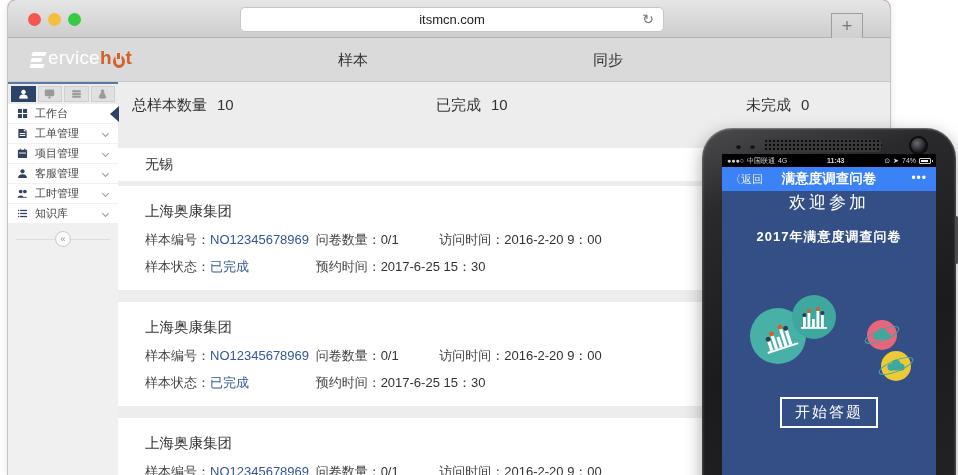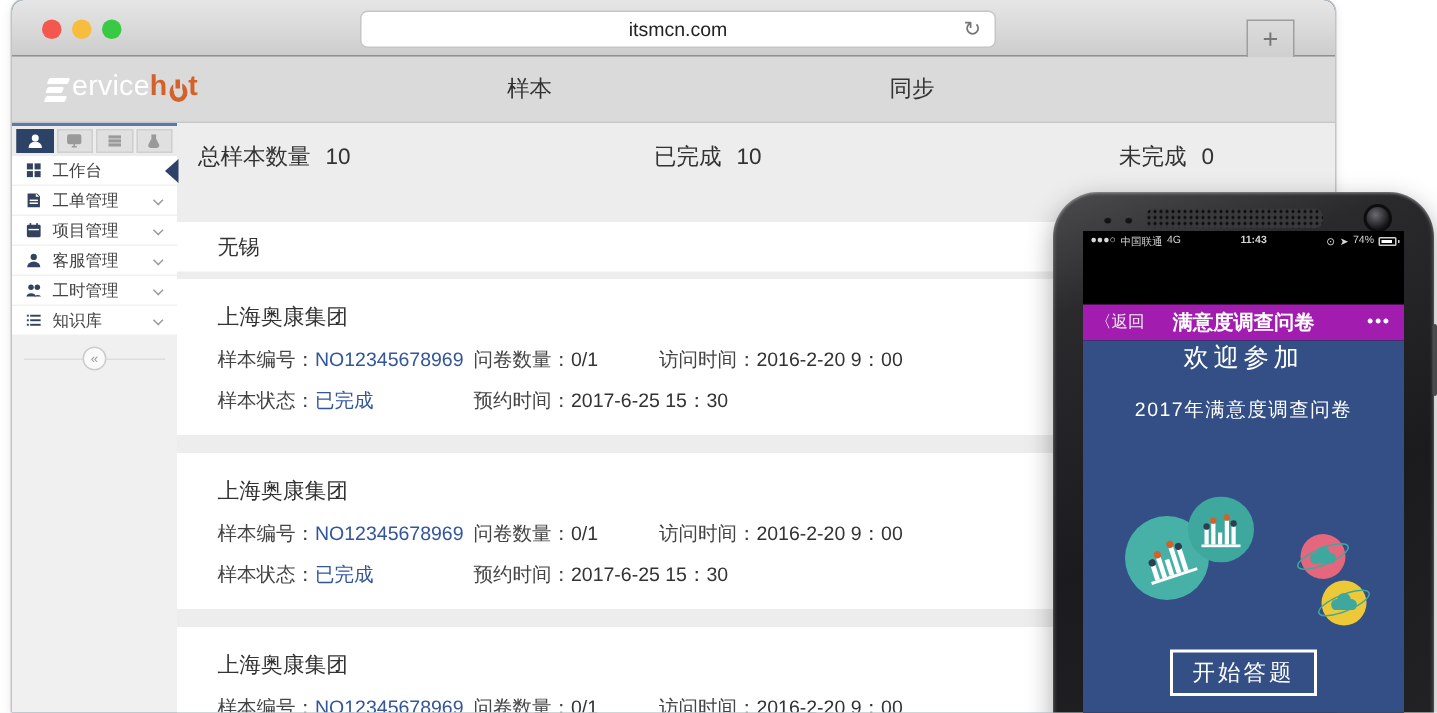--- a/index.html
+++ b/index.html
@@ -2,21 +2,21 @@
 <html><head>
 <meta charset="utf-8">
 <style>
   * { margin:0; padding:0; box-sizing:border-box; }
   html,body { width:958px; height:475px; overflow:hidden; background:#fff;
               font-family:"Liberation Sans","DejaVu Sans",sans-serif; }
   body { position:relative; }
 
   
   .bwin { position:absolute; left:8px; top:0; width:882px; height:475px;
-          border-radius:8px 8px 0 0; background:#0c4a6e;
+          border-radius:8px 8px 0 0; background:#c2410c;
           box-shadow:0 0 0 1px #c4c4c4, 0 2px 8px rgba(0,0,0,.12); }
   .toolbar { position:relative; height:38px; border-radius:8px 8px 0 0;
              background:linear-gradient(#e6e6e6,#cdcdcd); border-bottom:1px solid #b2b2b2; }
   .tl { position:absolute; top:13px; width:13px; height:13px; border-radius:50%; }
   .tl.red   { left:20px; background:#f4574e; }
   .tl.yel   { left:40px; background:#f6bd3e; }
   .tl.grn   { left:60px; background:#39ca44; }
   .urlbar { position:absolute; left:232px; top:7px; width:424px; height:25px;
             background:#fff; border:1px solid #c6c6c6; border-radius:5px;
             font-size:13px; color:#222; text-align:center; line-height:23px; }
@@ -105,27 +105,27 @@
              background:#4a4a4c; }
   .screen { position:absolute; left:20px; right:20px; top:26px; bottom:0; background:#000;
             display:flex; flex-direction:column; }
   .p-status { height:13px; background:#000; color:#d6d6d6; font-size:7px;
               display:flex; align-items:center; padding:0 5px; gap:3px; }
   .p-status .mid { flex:1; text-align:center; font-weight:bold; }
   .batt { display:inline-block; width:12px; height:6px; border:1px solid #cfcfcf; border-radius:1px;
           position:relative; }
   .batt i { position:absolute; left:1px; top:1px; bottom:1px; width:7px; background:#fff; }
   .batt:after { content:""; position:absolute; right:-3px; top:1px; width:1.5px; height:2.5px; background:#cfcfcf; }
-  .p-nav { position:relative; height:24px; background:#a21caf; color:#fff;margin-top:36px; }
+  .p-nav { position:relative; height:24px; background:#3b82f6; color:#fff; }
   .p-back { position:absolute; left:8px; top:0; line-height:24px; font-size:11px; color:#eee; cursor:pointer; }
   .p-title { text-align:center; line-height:24px; font-size:13.5px; font-weight:bold; }
   .p-more { position:absolute; right:9px; top:0; line-height:22px; font-size:12px; letter-spacing:1px; cursor:pointer; }
   .p-blue { position:relative; flex:1; background:#344f86; color:#fff; text-align:center; overflow:hidden; }
   .p-welcome { font-size:17px; letter-spacing:3px; }
-  .p-subtitle { margin-top:14px; font-size:13px; letter-spacing:1px; }
+  .p-subtitle { margin-top:14px; font-size:13px; letter-spacing:1px;font-weight:bold; }
   .decor { position:absolute; }
   .d-chart1 { left:28px; top:117px; } .d-chart2 { left:70px; top:104px; }
   .d-pink  { left:141px; top:127px; } .d-yellow{ left:155px; top:158px; }
   .p-startbtn { position:absolute; left:50%; top:206px; transform:translateX(-50%);
                 border:2px solid #fff; background:transparent; color:#fff; font-size:15px;
                 letter-spacing:2px; padding:4px 13px; font-family:inherit; cursor:pointer; }
 </style>
 </head>
 <body>
 

